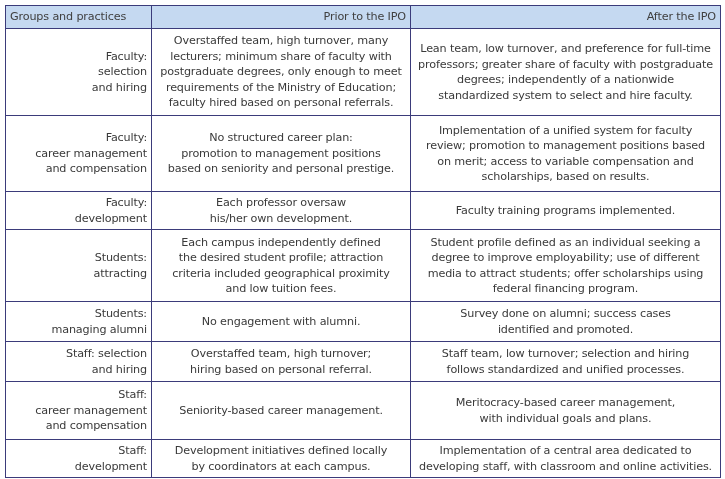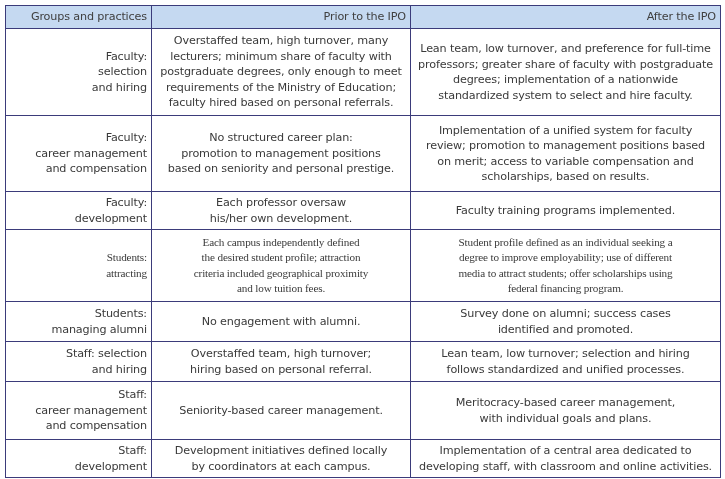--- a/index.html
+++ b/index.html
@@ -31,37 +31,37 @@
     padding: 0 4px;
     vertical-align: middle;
     font-weight: normal;
   }
   table.cmp thead th {
     background: #c5d9f1;
     height: 22px;
     text-align: right;
     color: #404040;
   }
-  table.cmp thead th.c0 { text-align: right; margin-top: 36px; }
+  table.cmp thead th.c0 { text-align: left; margin-top: 36px; }
   td.group {
     text-align: right;
     padding-left: 6px;
     white-space: pre-line;
   }
   td.prior, td.after {
     text-align: center;
     white-space: pre-line;
   }
   col.c0 { width: 146px; }
   col.c1 { width: 259px; }
   col.c2 { width: 310px; }
   tr.r1 td { height: 86px; }
   tr.r2 td { height: 75px; }
   tr.r3 td { height: 37px; }
-  tr.r4 td { height: 71px; font-family: Liberation Serif, serif; }
+  tr.r4 td { height: 71px; }
   tr.r5 td { height: 39px; }
   tr.r6 td { height: 39px; }
   tr.r7 td { height: 57px; }
   tr.r8 td { height: 37px; }
 </style>
 </head>
 <body>
 
 <table class="cmp">
   <colgroup>
@@ -81,21 +81,21 @@
       <td class="group">Faculty:
 selection
 and hiring</td>
       <td class="prior">Overstaffed team, high turnover, many
 lecturers; minimum share of faculty with
 postgraduate degrees, only enough to meet
 requirements of the Ministry of Education;
 faculty hired based on personal referrals.</td>
       <td class="after">Lean team, low turnover, and preference for full-time
 professors; greater share of faculty with postgraduate
-degrees; implementation of a nationwide
+degrees; independently of a nationwide
 standardized system to select and hire faculty.</td>
     </tr>
     <tr class="r2">
       <td class="group">Faculty:
 career management
 and compensation</td>
       <td class="prior">No structured career plan:
 promotion to management positions
 based on seniority and personal prestige.</td>
       <td class="after">Implementation of a unified system for faculty
@@ -127,21 +127,21 @@
 managing alumni</td>
       <td class="prior">No engagement with alumni.</td>
       <td class="after">Survey done on alumni; success cases
 identified and promoted.</td>
     </tr>
     <tr class="r6">
       <td class="group">Staff: selection
 and hiring</td>
       <td class="prior">Overstaffed team, high turnover;
 hiring based on personal referral.</td>
-      <td class="after">Lean team, low turnover; selection and hiring
+      <td class="after">Staff team, low turnover; selection and hiring
 follows standardized and unified processes.</td>
     </tr>
     <tr class="r7">
       <td class="group">Staff:
 career management
 and compensation</td>
       <td class="prior">Seniority-based career management.</td>
       <td class="after">Meritocracy-based career management,
 with individual goals and plans.</td>
     </tr>

